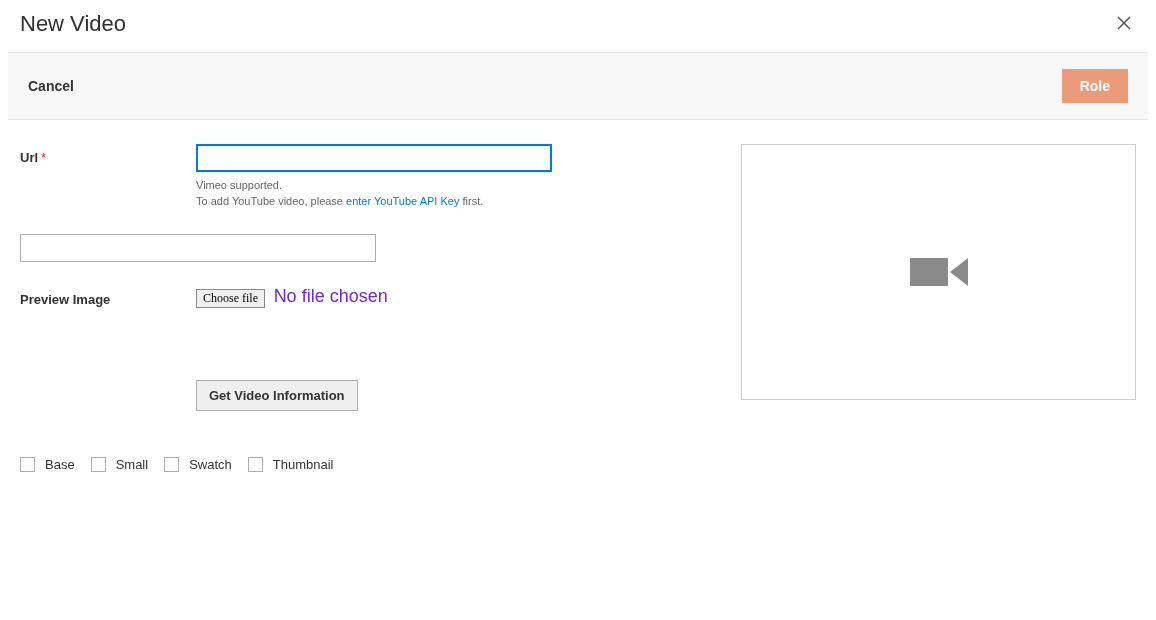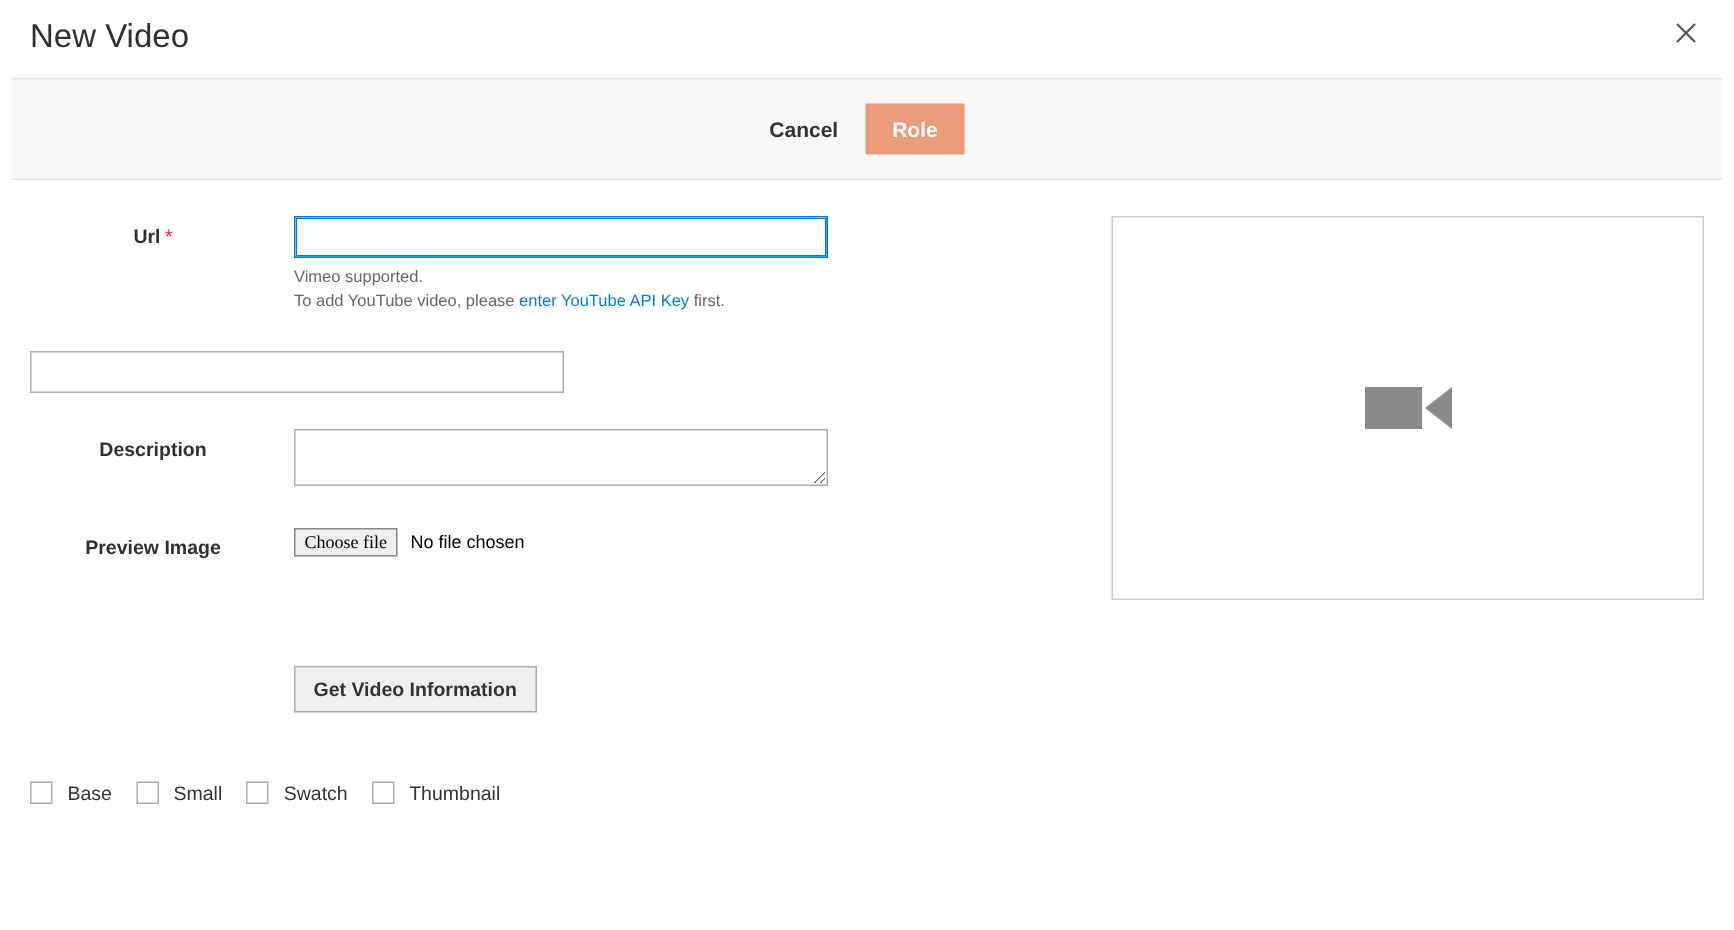--- a/index.html
+++ b/index.html
@@ -33,21 +33,21 @@
       padding: 4px;
       line-height: 1;
     }
 
     .action-bar {
       background: #f8f8f8;
       border-top: 1px solid #e3e3e3;
       border-bottom: 1px solid #e3e3e3;
       padding: 16px 20px;
       display: flex;
-      justify-content: center;
+      justify-content: space-between;
       align-items: center;
       gap: 18px;
       margin: 0 8px;
     }
     .cancel-btn {
       background: none;
       border: none;
       color: #333;
       font-size: 14px;
       font-weight: 600;
@@ -73,21 +73,21 @@
       flex: 0 0 auto;
     }
 
     .form-row {
       display: flex;
       align-items: flex-start;
       margin-bottom: 24px;
     }
     .form-label {
       width: 176px;
-      text-align: center;
+      text-align: left;
       padding-right: 12px;
       font-size: 13px;
       font-weight: 600;
       color: #303030;
       padding-top: 6px;
     }
     .form-label .req {
       color: #e02b27;
       margin-left: 3px;
       font-weight: 400;
@@ -132,22 +132,22 @@
     .file-choose {
       border: 1px solid #888;
       background: #efefef;
       font-size: 12px;
       padding: 1px 6px;
       font-family: Liberation Serif, serif;
       cursor: pointer;
       text-align: center;
     }
     .file-status {
-      font-size: 12px;
-      color: #000000;
+      font-size: 18px;
+      color: #6d28d9;
       margin-left: 5px;
     }
 
     .get-info-row {
       margin-top: 60px;
       margin-bottom: 46px;
     }
     .get-info-btn {
       background: #efefef;
       border: 1px solid #adadad;
@@ -229,26 +229,20 @@
         </div>
       </div>
     </div>
 
     <div class="form-row">
       <div class="form-control">
         <input type="text" class="text-input" value="" style="">
       </div>
     </div>
 
-    <div class="form-row">
-      <label class="form-label"><span>Description</span></label>
-      <div class="form-control">
-        <textarea class="textarea" style=""></textarea>
-      </div>
-    </div>
 
     <div class="form-row file-row">
       <label class="form-label"><span>Preview Image</span></label>
       <div class="form-control">
         <button class="file-choose">Choose file</button>
         <span class="file-status">No file chosen</span>
       </div>
     </div>
 
     <div class="form-row get-info-row">

